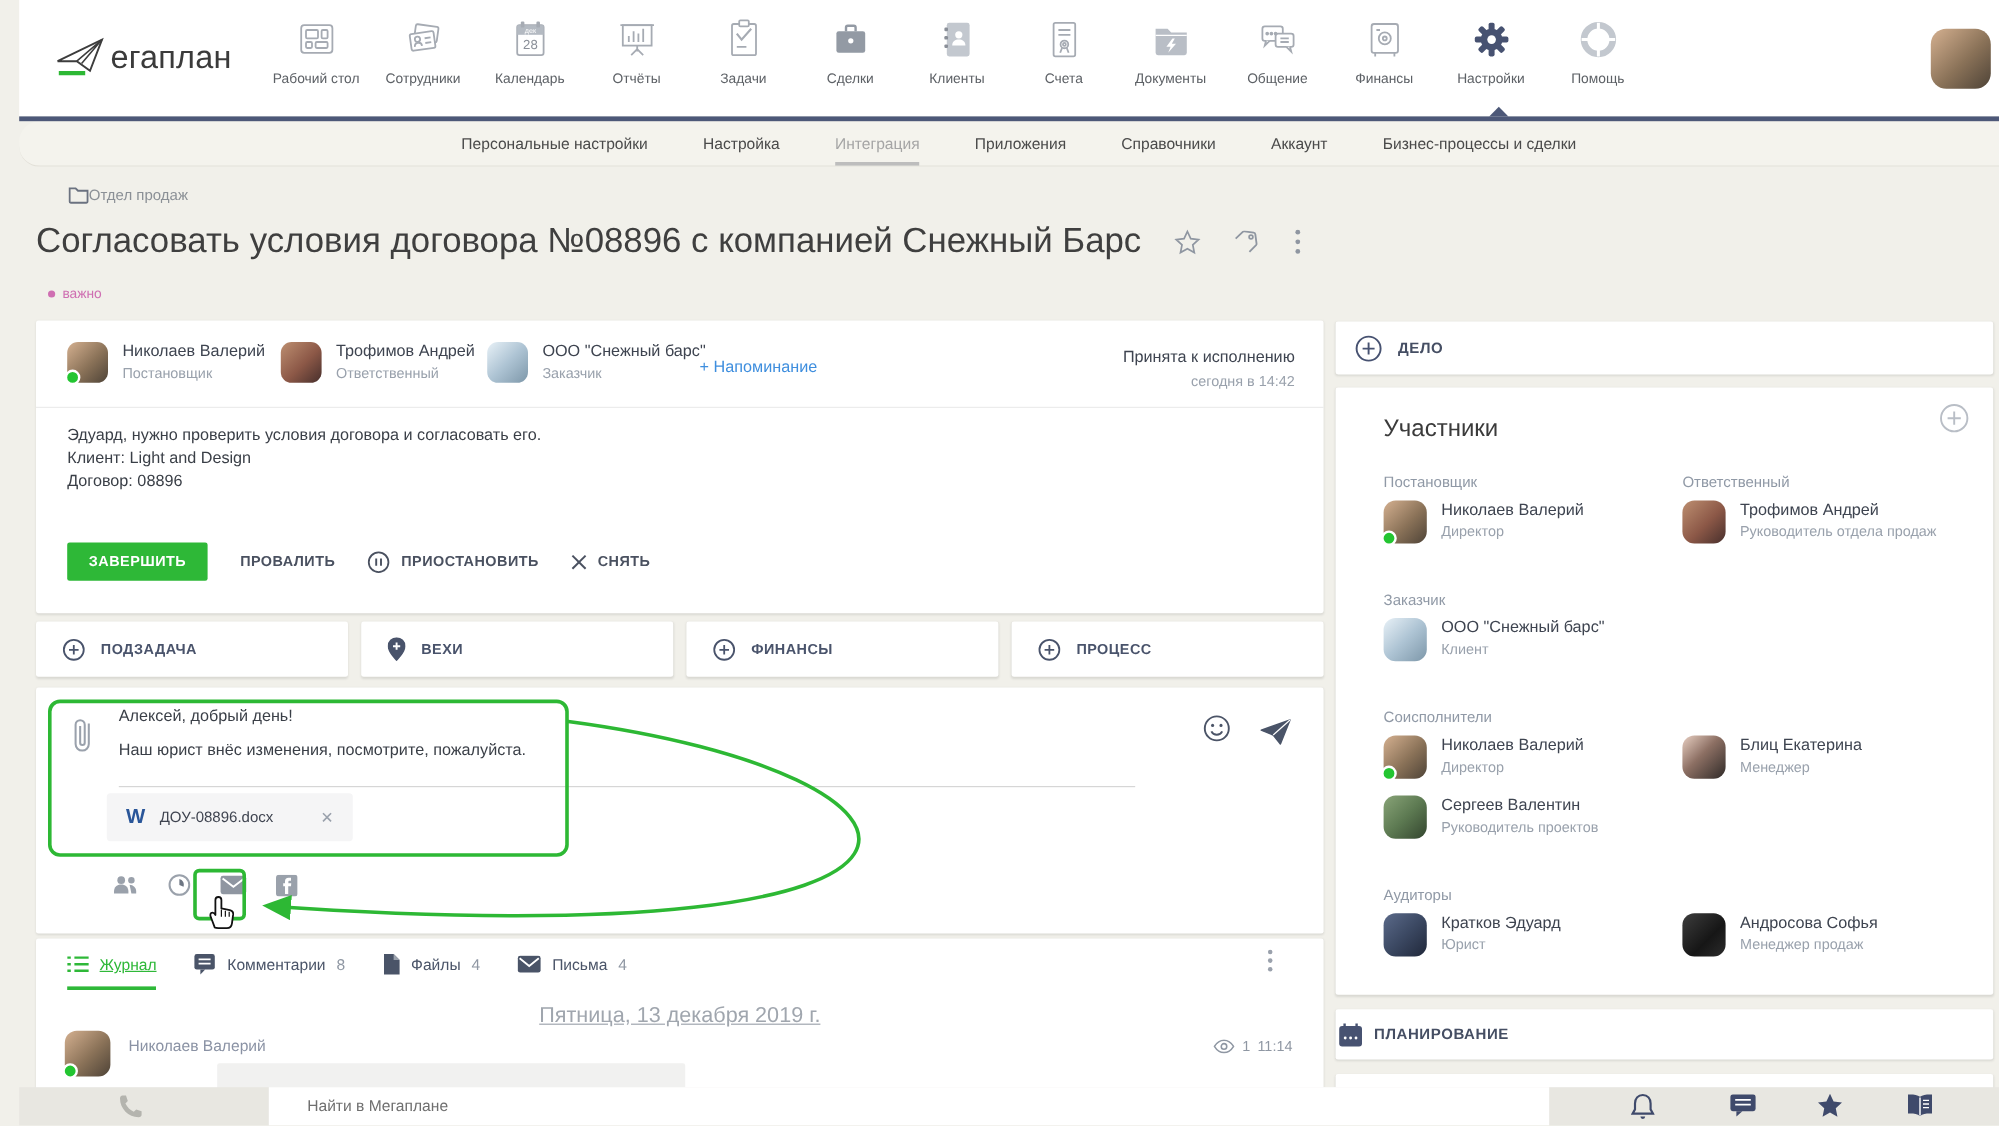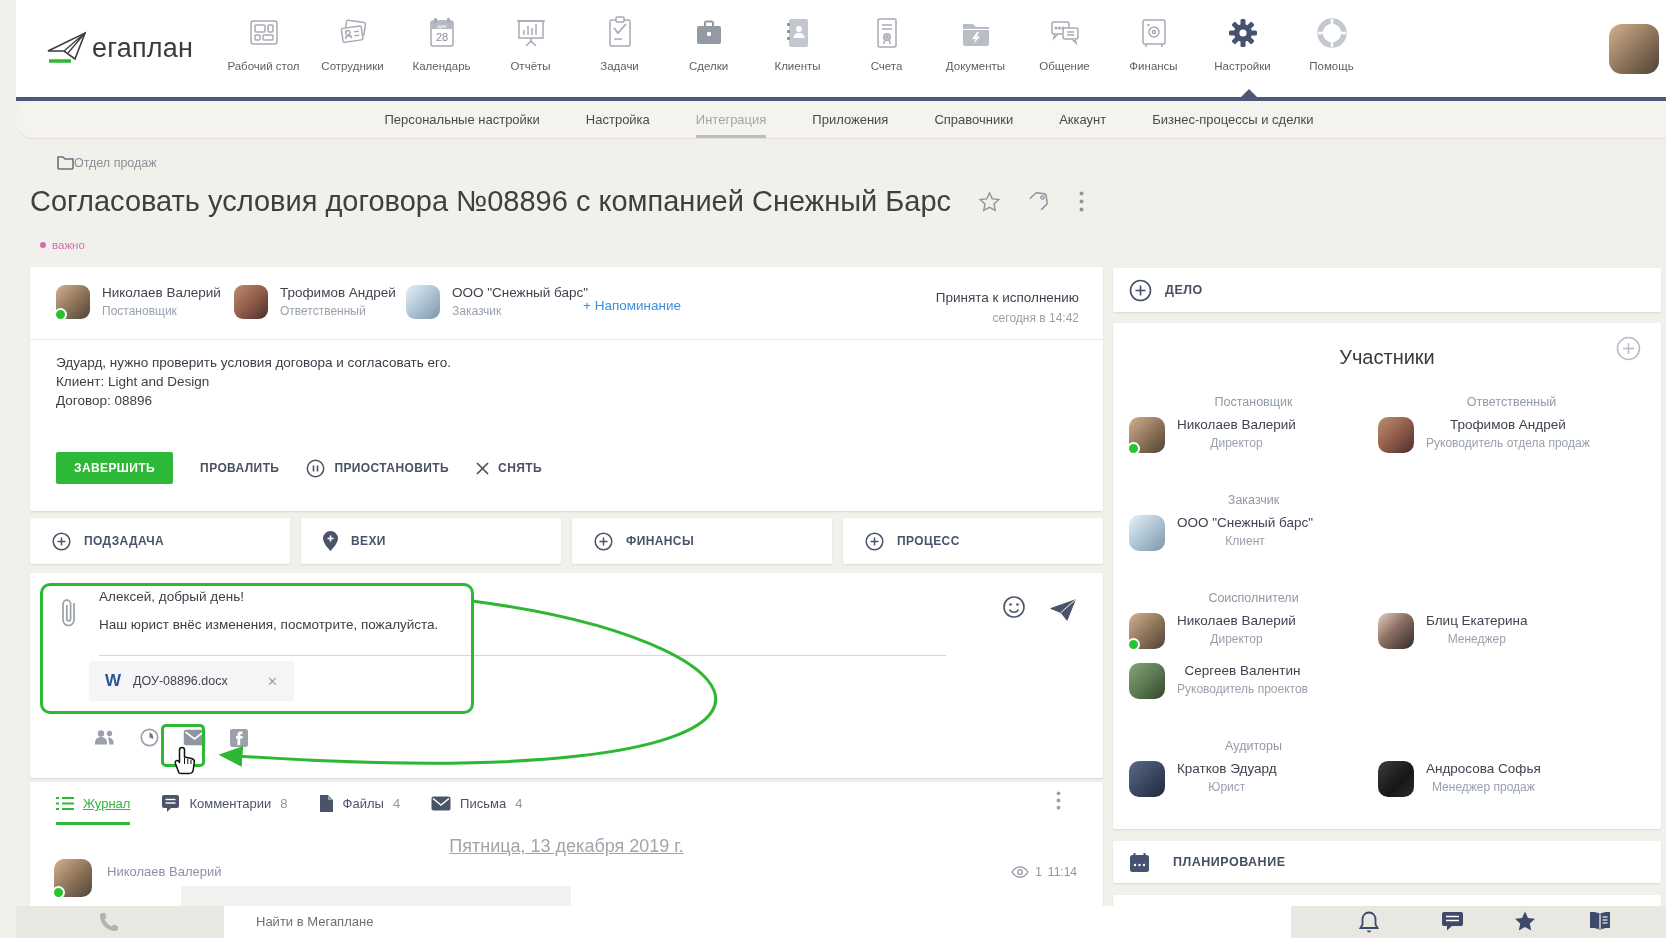--- a/index.html
+++ b/index.html
@@ -89,31 +89,31 @@
 .tab-kebab { position:absolute; left:1026px; top:9px; cursor:pointer; }
 .journal-date { position:absolute; left:0; top:54px; width:100%; text-align:center; font-size:18px; color:#a0a6ae;text-decoration:underline; }
 .entry-avatar { position:absolute; left:24px; top:77px; width:38px; height:38px; border-radius:10px; }
 .entry-author { position:absolute; left:77px; top:82px; font-size:13px; color:#8a92a4; cursor:pointer; }
 .entry-meta { position:absolute; right:26px; top:83px; display:flex; align-items:center; gap:6px; font-size:12px; color:#8f97a3; }
 .entry-block { position:absolute; left:151px; top:104px; width:390px; height:22px; background:#f1f1f0; border-radius:2px; }
 
 
 .delo-card { left:1097px; top:268px; width:548px; height:44px; display:flex; align-items:center; padding-left:16px; gap:13px; cursor:pointer; }
 .side-label { font-size:12.5px; font-weight:bold; color:#454e63; letter-spacing:.5px; }
-.participants-card { left:1097px; top:323px; width:548px; height:506px; padding:23px 16px;text-align:center; }
+.participants-card { left:1097px; top:323px; width:548px; height:506px; padding:23px 40px; }
 .participants-title { font-size:20px; color:#3b3b3b; }
 .participants-add { position:absolute; right:20px; top:13px; cursor:pointer; }
 .pgrid { margin-top:26px; }
 .pg-row { display:grid; grid-template-columns:249px 1fr; }
 .pg-label { font-size:12.5px; color:#9099a6; margin-bottom:8px; }
 .pg-gap { height:40px; }
 .pg-gap-sm { height:14px; }
 .member { display:flex; gap:12px; cursor:pointer; }
 .member .avatar { width:36px; height:36px; border-radius:10px; }
-.planning-card { left:1097px; top:841px; width:548px; height:42px; display:flex; align-items:center; padding-left:16px; gap:23px; cursor:pointer; }
+.planning-card { left:1097px; top:841px; width:548px; height:42px; display:flex; align-items:center; padding-left:2px; gap:9px; cursor:pointer; }
 .stub-card { left:1097px; top:895px; width:548px; height:40px; }
 
 
 .bottom-bar { position:absolute; left:0; top:906px; width:1666px; height:32px; background:#e8e7e1; z-index:7; }
 .phone-icon { position:absolute; left:82px; top:5px; cursor:pointer; }
 .search-field { position:absolute; left:208px; top:0; width:1067px; height:32px; background:#fff; cursor:text; }
 .search-text { padding-left:32px; line-height:32px; font-size:13px; color:#6f6f6f; }
 .bbar-icon { position:absolute; top:5px; cursor:pointer; }
 
 

